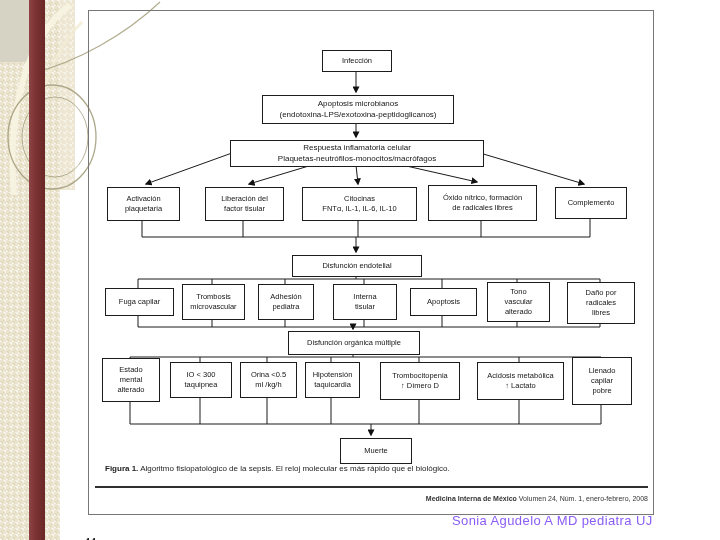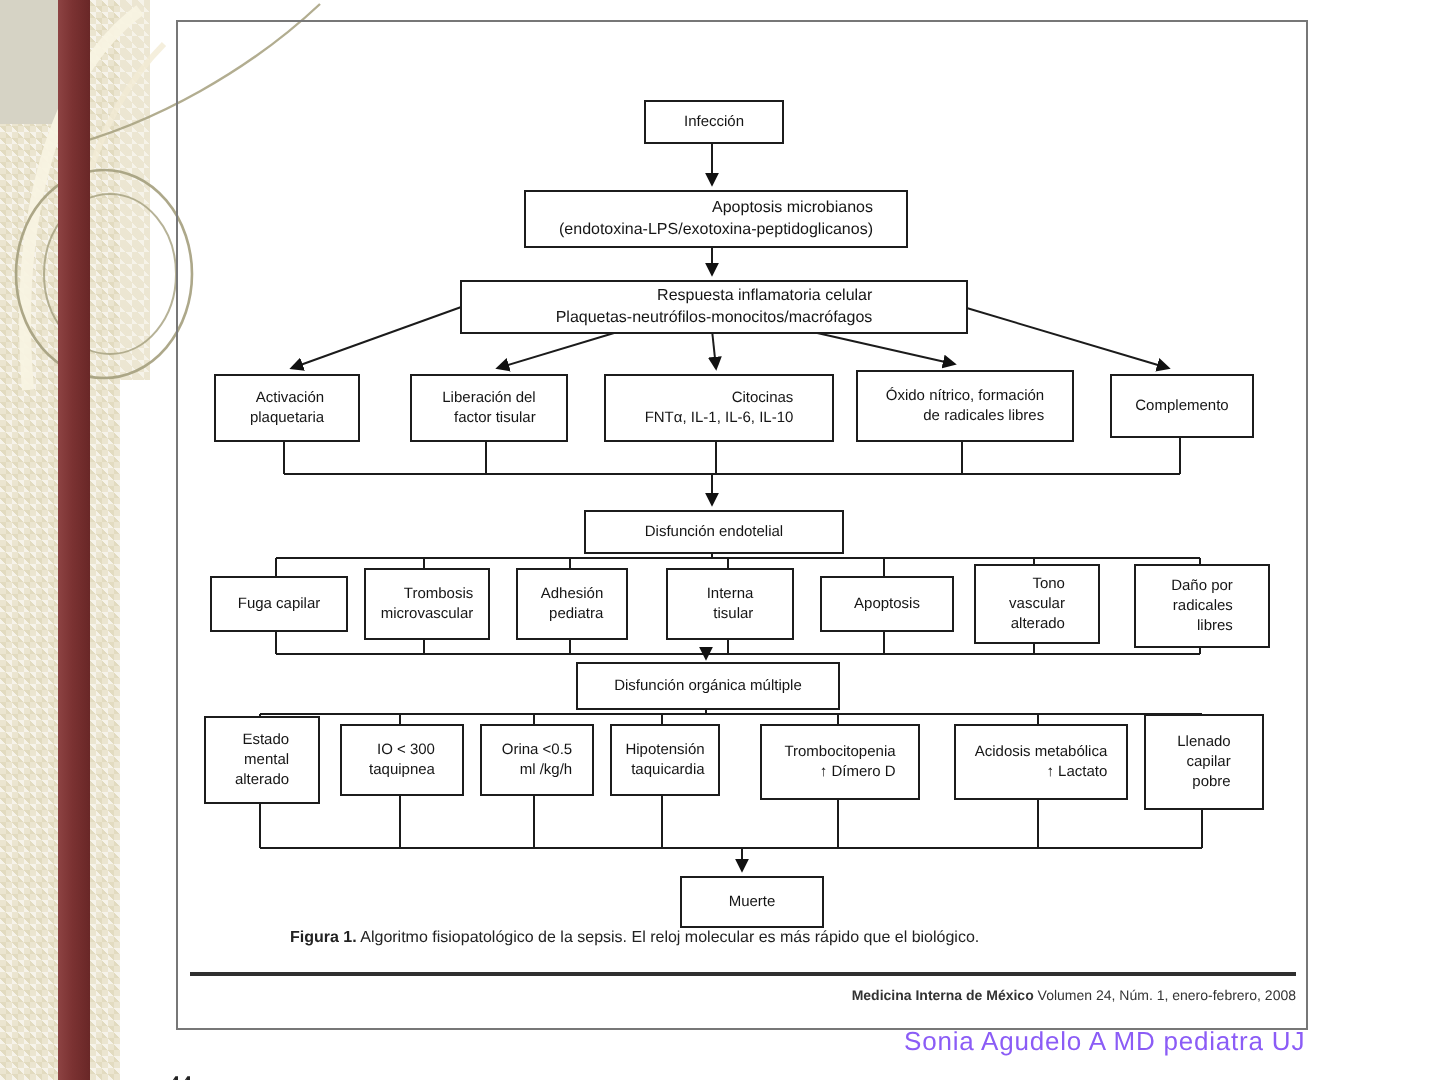--- a/index.html
+++ b/index.html
@@ -24,27 +24,27 @@
     background:linear-gradient(to right,#8d4343,#7b3232 45%,#692727);z-index:5;}
 
   
   .slide{position:absolute;left:60px;top:0;width:660px;height:540px;background:#fff;z-index:1;}
 
   
   .figure-frame{position:absolute;left:88px;top:10px;width:564px;height:503px;
     border:1px solid #777;z-index:6;background:transparent;}
   .connectors{position:absolute;left:0;top:0;width:720px;height:540px;z-index:7;}
   .nb{position:absolute;background:#fff;border:1px solid #1c1c1c;
-    display:flex;align-items:center;justify-content:center;text-align:right;
+    display:flex;align-items:center;justify-content:center;text-align:center;
     font-size:7.5px;line-height:1.3;white-space:pre-line;color:#151515;z-index:8;}
   .nb.big{font-size:8px;}
 
   .caption{position:absolute;left:105px;top:464px;width:540px;font-size:8px;
     color:#222;z-index:8;}
-  .caption b{font-weight:bold;margin-left:40px;}
+  .caption b{font-weight:bold;}
   .footer-rule{position:absolute;left:95px;top:486px;width:553px;height:2px;
     background:#2f2f2f;z-index:8;}
   .page-num{position:absolute;left:84px;top:491px;font-family:Liberation Serif, serif;
     font-weight:bold;font-size:12px;color:#222;z-index:8;margin-top:44px;}
   .journal-line{position:absolute;left:298px;top:495px;width:350px;text-align:right;
     font-size:7px;color:#333;z-index:8;}
   .journal-line .jn{font-weight:bold;}
   .credit{position:absolute;left:452px;top:513px;font-size:13px;letter-spacing:.4px;
     color:#8b5cf6;z-index:9;}
 </style>

